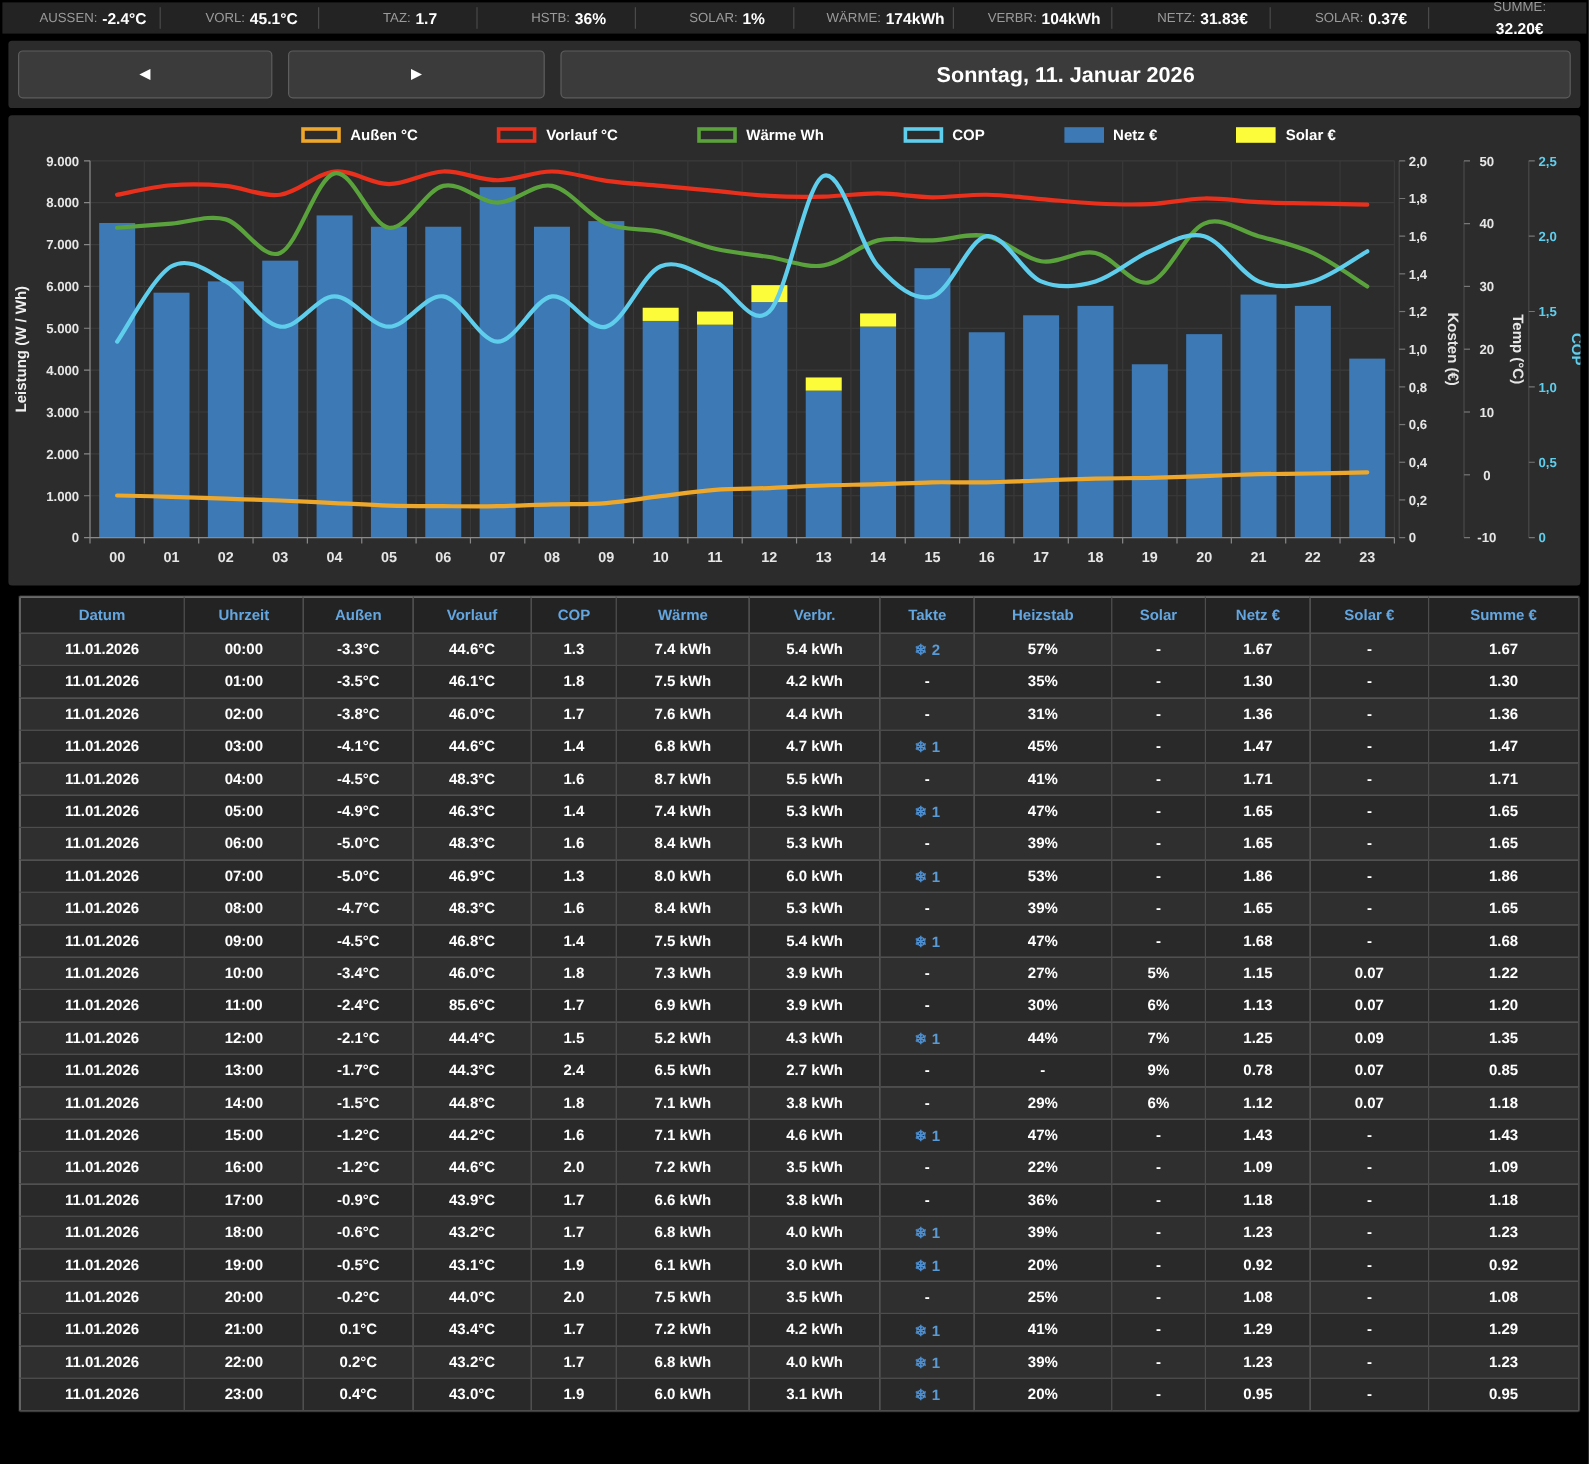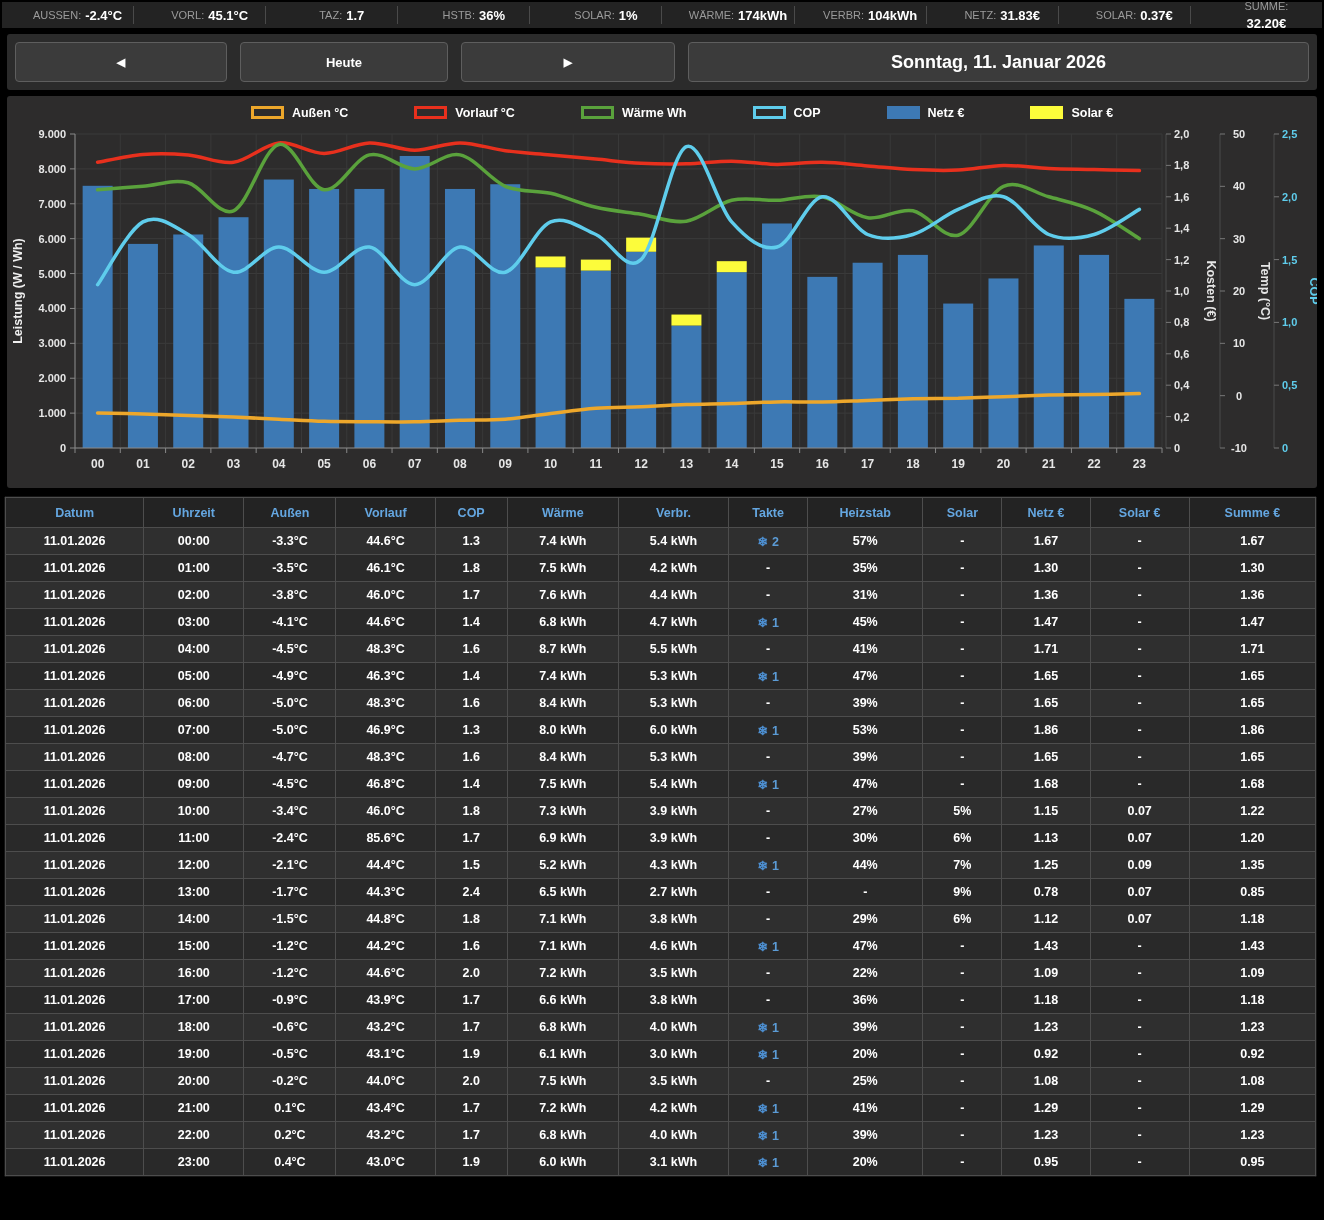--- a/index.html
+++ b/index.html
@@ -48,21 +48,21 @@
     height:27px;
   }
   .legend-item { display:flex; align-items:center; gap:8px; cursor:pointer;padding-left:40px; }
   .legend-swatch { width:33px; height:13px; }
   .legend-swatch.line-style { background:transparent; border:3px solid; }
   .legend-label { color:#fff; font-size:12.5px; font-weight:bold; }
   svg text { font-family:"Liberation Sans", sans-serif; }
 
   
   .table-panel {
-    margin:8px 7px 0 4px; background:#e5e5e5; border-radius:2px;
+    margin:8px 7px 0 15px; background:#e5e5e5; border-radius:2px;
     border:1px solid #161616;
   }
   table { width:100%; border-collapse:collapse; table-layout:fixed; }
   th {
     background:#232323; color:#64a6e0; font-size:12.5px; font-weight:bold;
     height:30px; border:1px solid #4d4d4d; text-align:center;
   }
   td {
     color:#fff; font-size:12.5px; font-weight:bold; text-align:center;
     height:27px; border:1px solid #4d4d4d; white-space:nowrap;
@@ -114,23 +114,20 @@
     </div>
     <div class="status-item">
       <span class="status-label">SUMME:</span>
       <span class="status-value">32.20€</span>
     </div>
   </div>
 
 <div class="nav-panel">
   <div class="btn btn-prev">
     <span class="arrow-glyph">◀</span>
-  </div>
-  <div class="btn btn-today">
-    <span>Heute</span>
   </div>
   <div class="btn btn-next">
     <span class="arrow-glyph">▶</span>
   </div>
   <div class="btn btn-date">
     <span>Sonntag, 11. Januar 2026</span>
   </div>
 </div>
 
 <div class="chart-panel">

